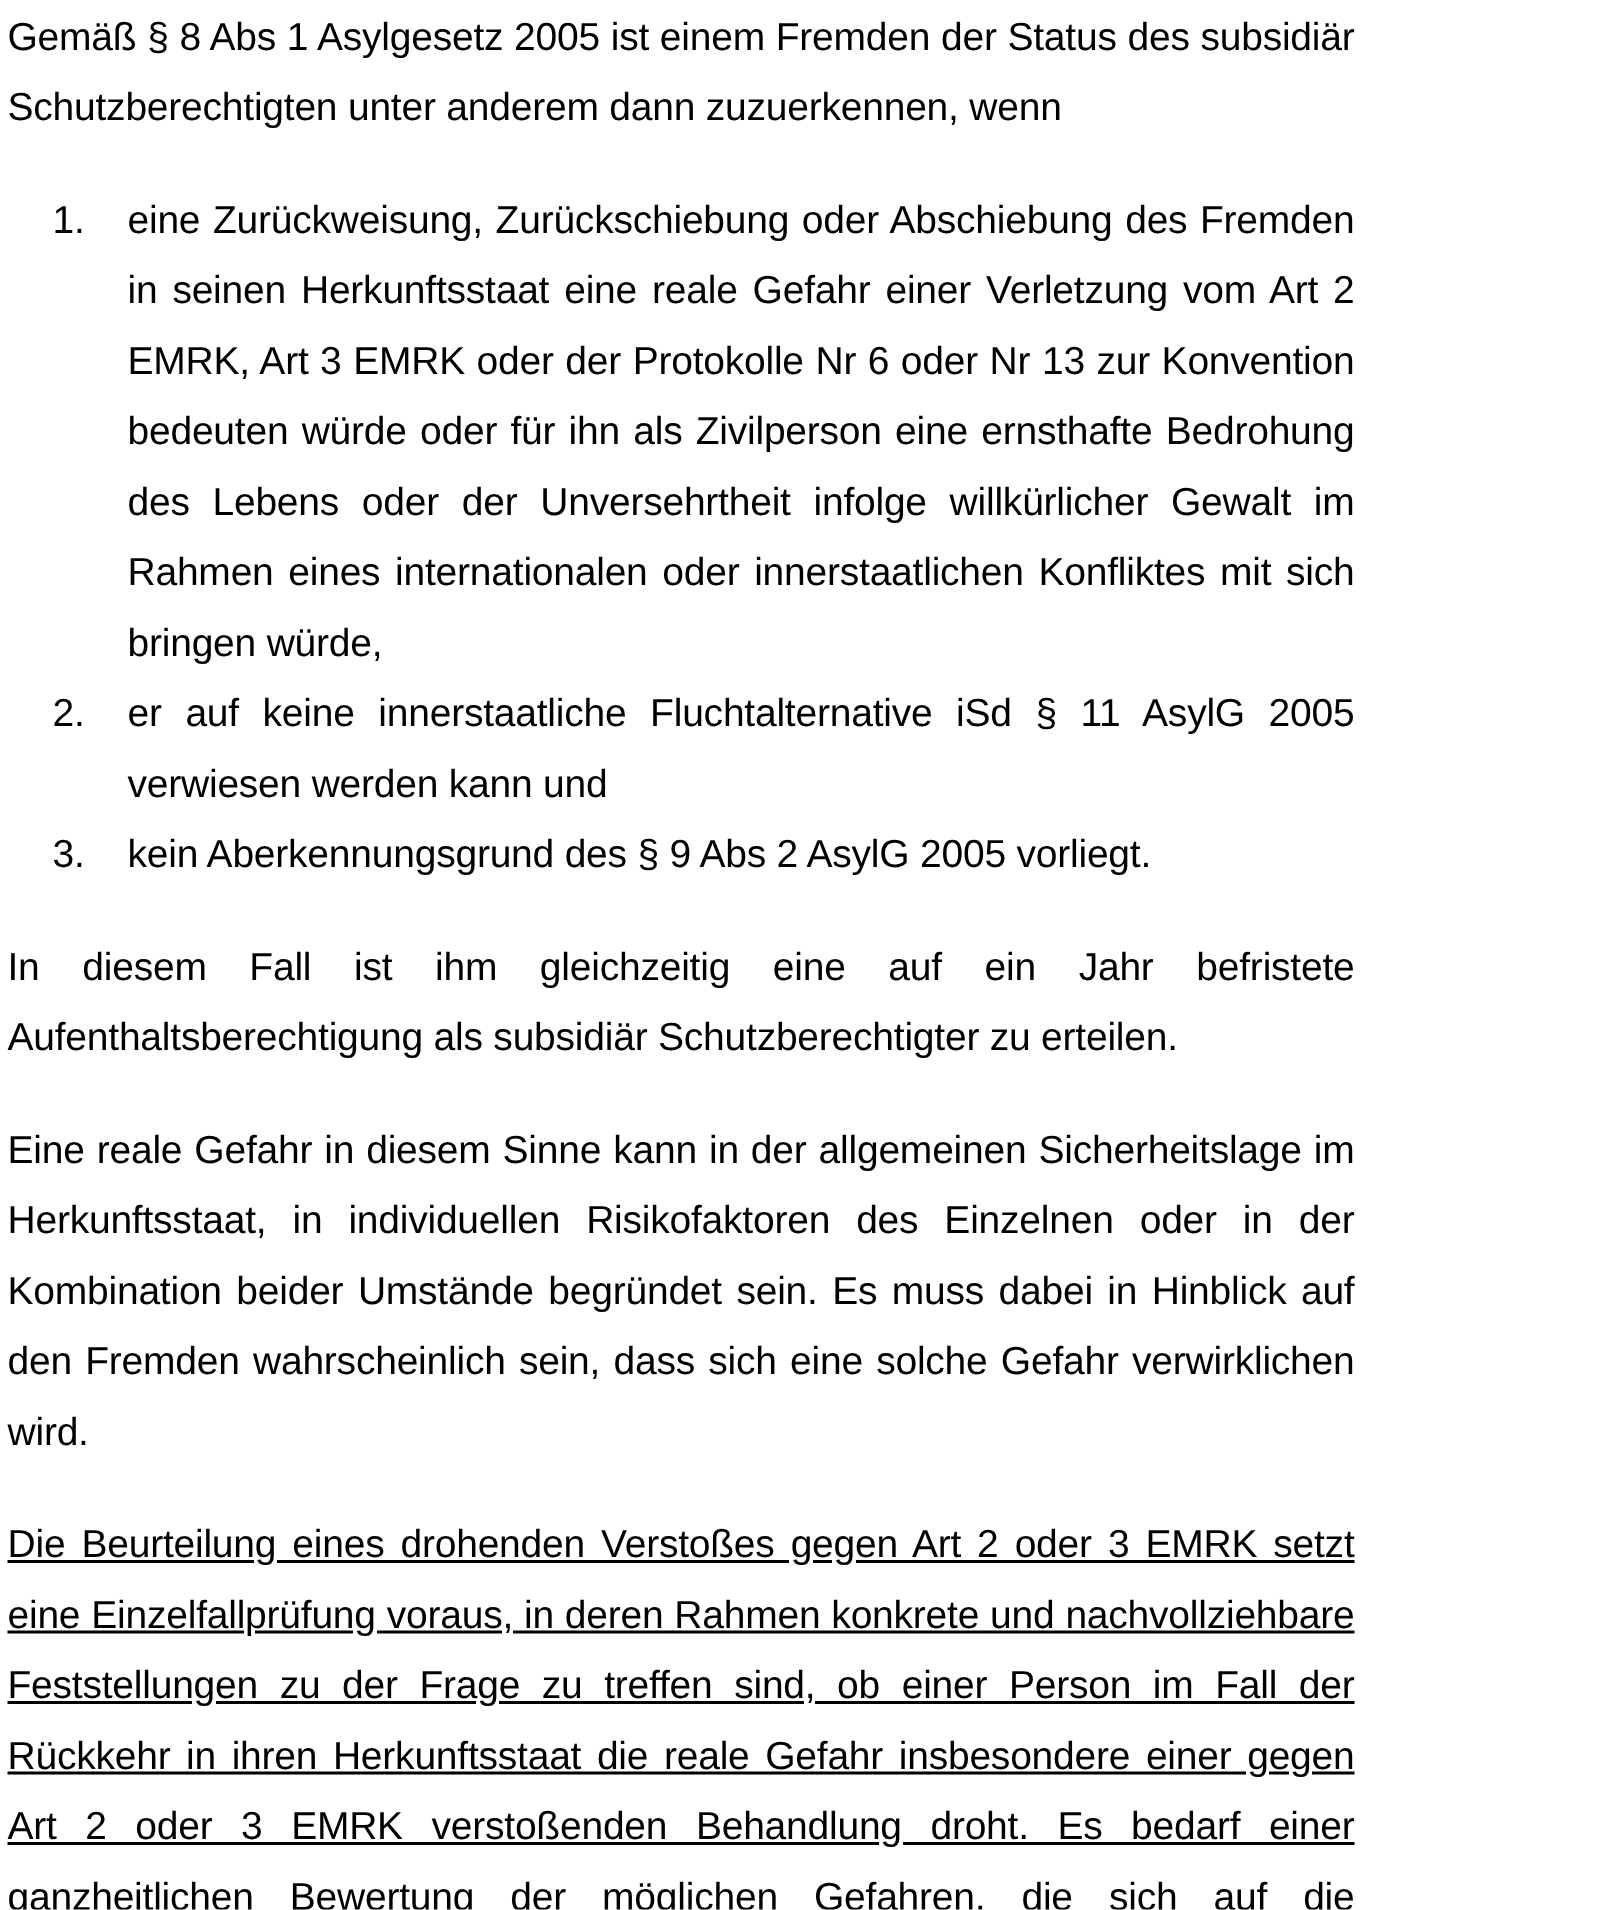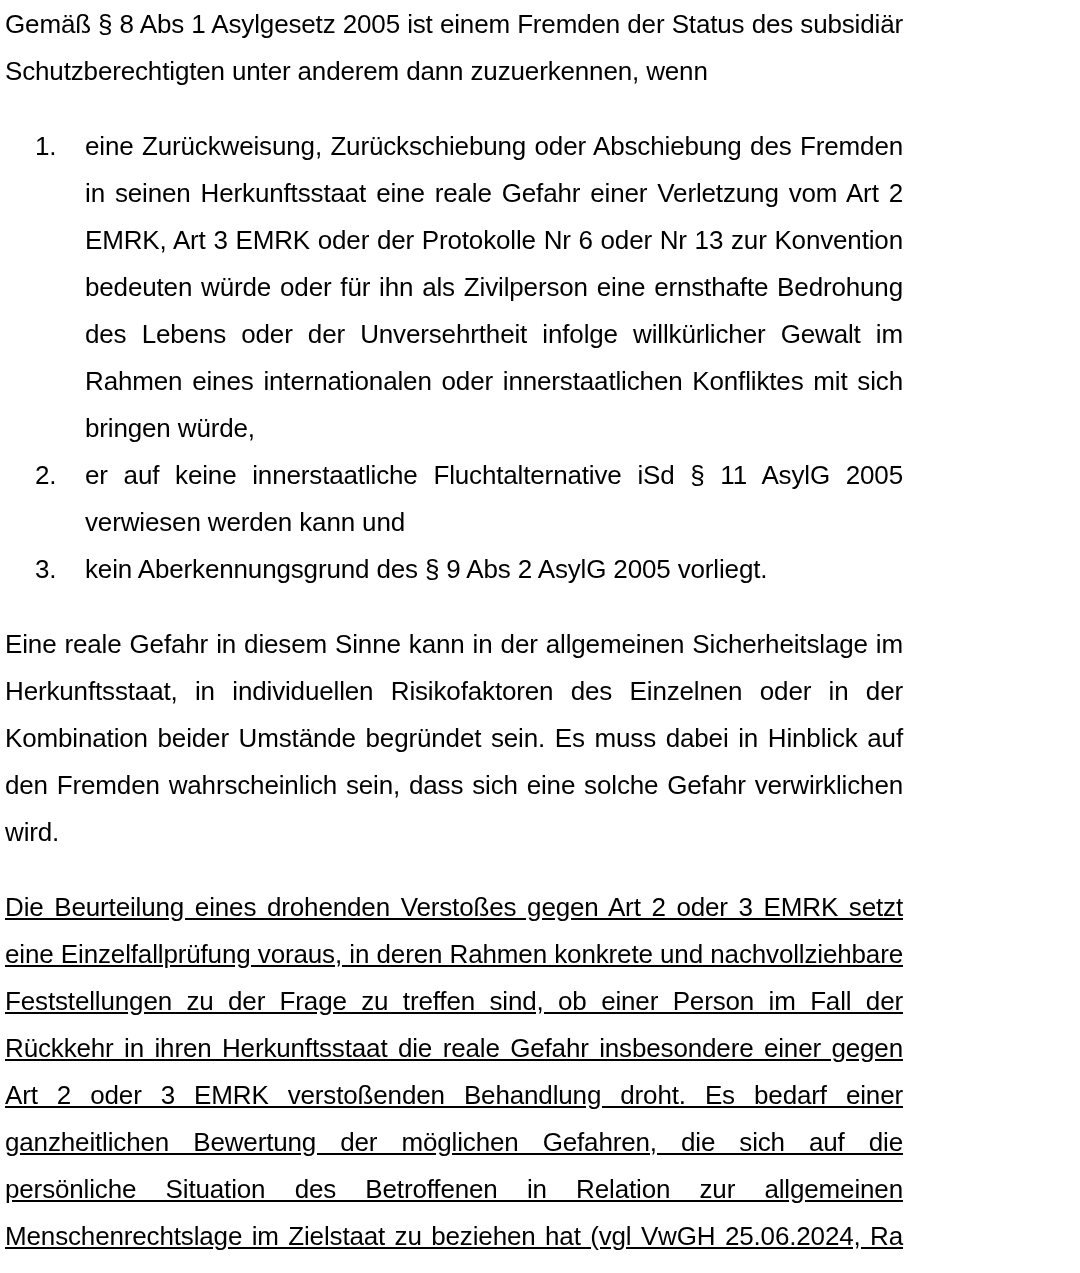--- a/index.html
+++ b/index.html
@@ -69,18 +69,19 @@
       <span class="cond-text">er auf keine innerstaatliche Fluchtalternative iSd §&nbsp;11 AsylG 2005 verwiesen werden kann und</span>
     </div>
 
     <div class="cond-item">
       <span class="cond-num">3.</span>
       <span class="cond-text">kein Aberkennungsgrund des §&nbsp;9 Abs&nbsp;2 AsylG 2005 vorliegt.</span>
     </div>
 
   </div>
 
+  <p class="para">In diesem Fall ist ihm gleichzeitig eine auf ein Jahr befristete Aufenthaltsberechtigung als subsidiär Schutzberechtigter zu erteilen.</p>
 
   <p class="para">Eine reale Gefahr in diesem Sinne kann in der allgemeinen Sicherheitslage im Herkunftsstaat, in individuellen Risikofaktoren des Einzelnen oder in der Kombination beider Umstände begründet sein. Es muss dabei in Hinblick auf den Fremden wahrscheinlich sein, dass sich eine solche Gefahr verwirklichen wird.</p>
 
   <p class="para last">Die Beurteilung eines drohenden Verstoßes gegen Art&nbsp;2 oder 3 EMRK setzt eine Einzelfallprüfung voraus, in deren Rahmen konkrete und nachvollziehbare Feststellungen zu der Frage zu treffen sind, ob einer Person im Fall der Rückkehr in ihren Herkunftsstaat die reale Gefahr insbesondere einer gegen Art 2 oder 3 EMRK verstoßenden Behandlung droht. Es bedarf einer ganzheitlichen Bewertung der möglichen Gefahren, die sich auf die persönliche Situation des Betroffenen in Relation zur allgemeinen Menschenrechtslage im Zielstaat zu beziehen hat (vgl VwGH 25.06.2024, Ra 2024/18/0151 mwN).</p>
 
 </div>
 
 </body></html>

